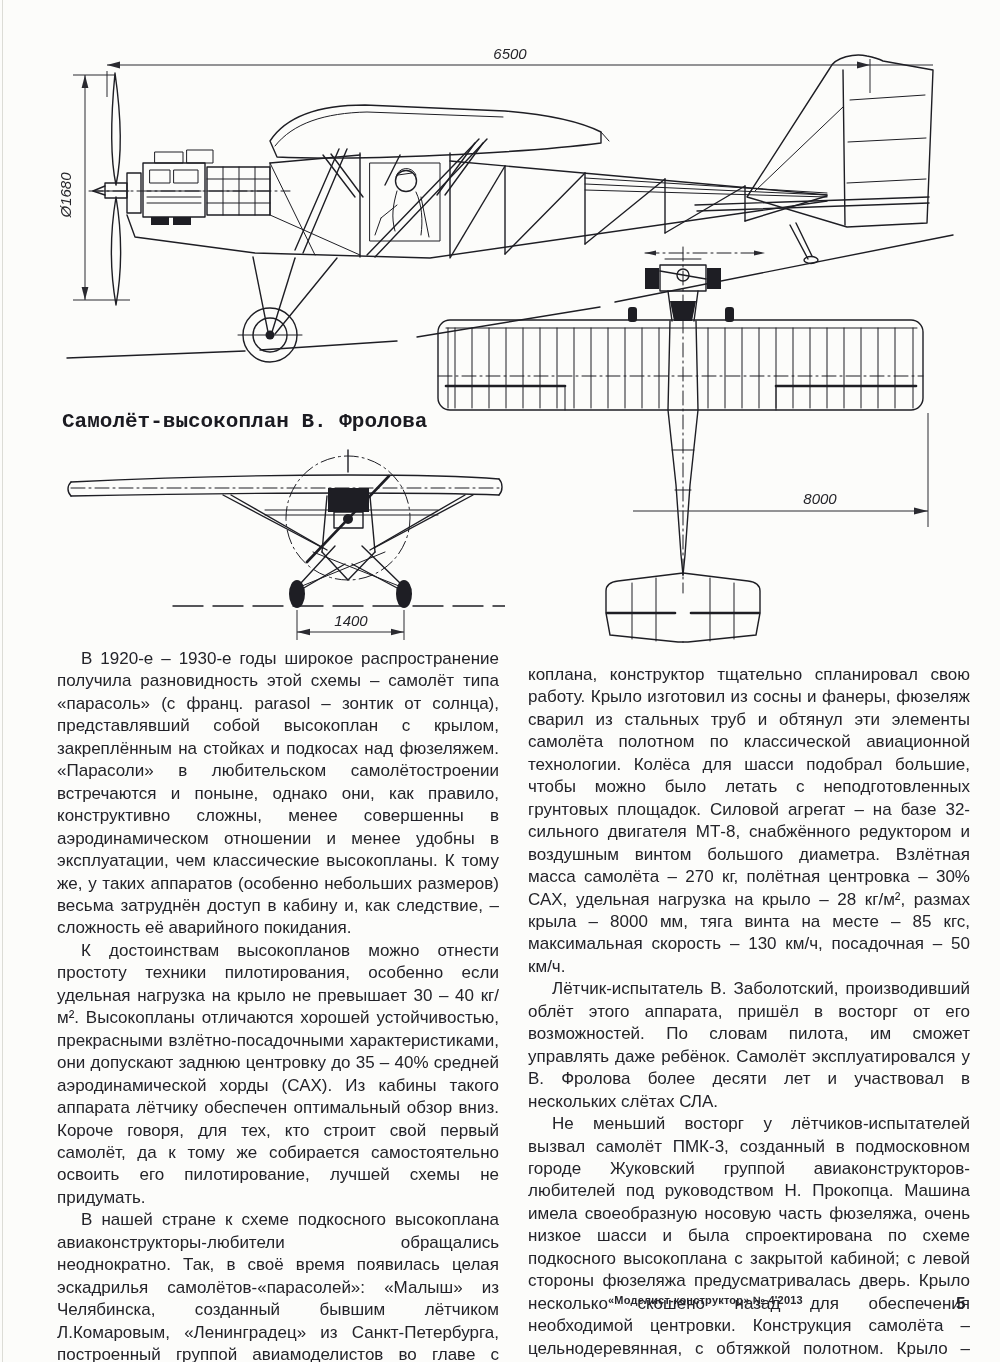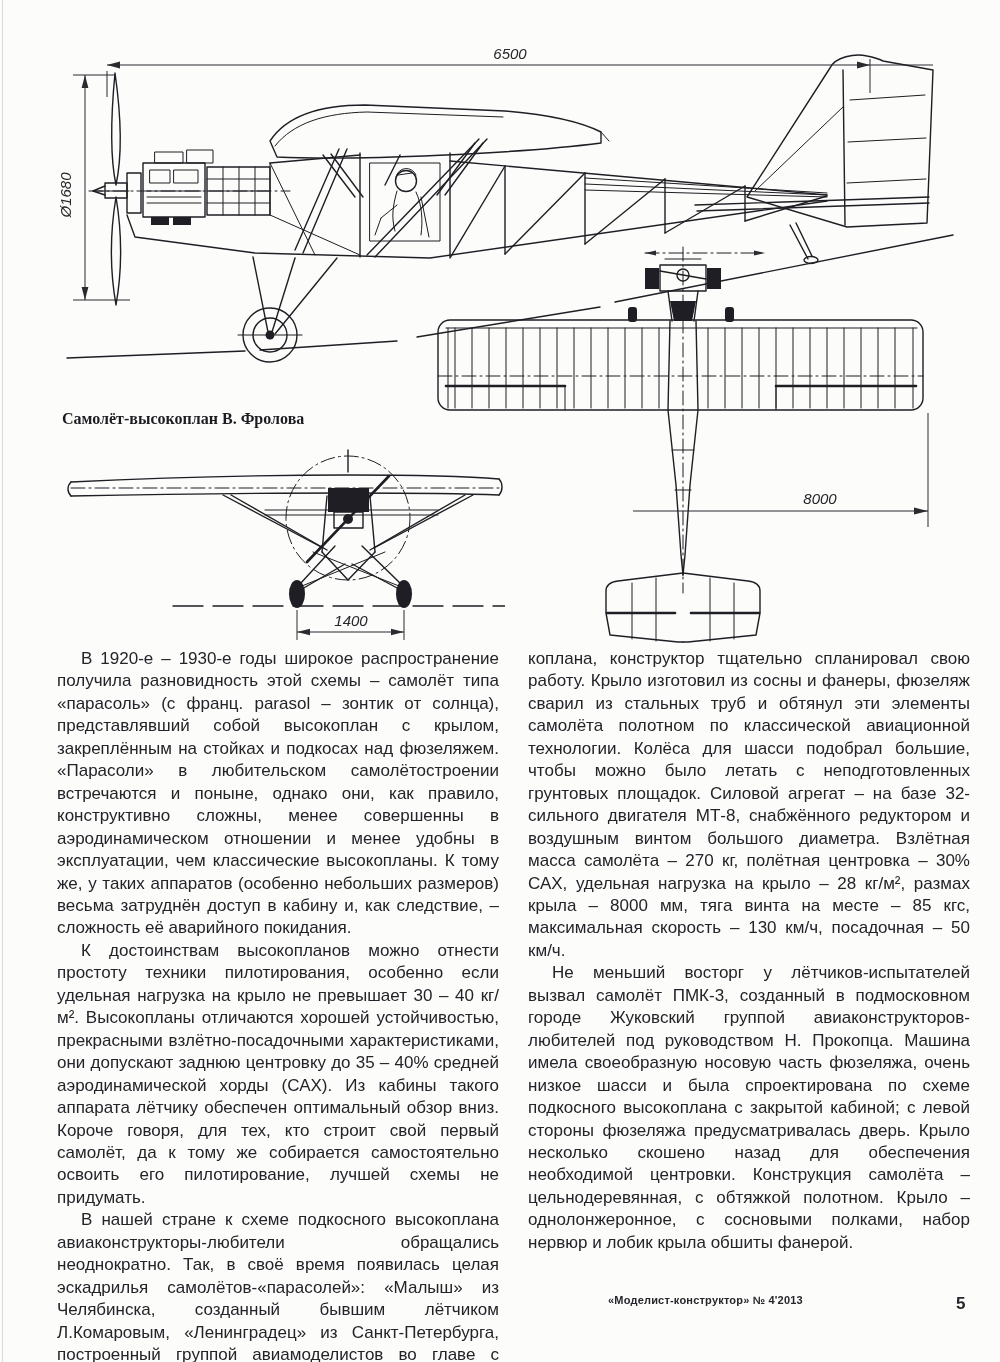--- a/index.html
+++ b/index.html
@@ -16,28 +16,28 @@
   .thin{stroke-width:1;}
   .thick{stroke-width:2.6;}
   .dim{stroke:#2a2a30;fill:none;stroke-width:1;}
   .dimfill{fill:#2a2a30;stroke:none;}
   .solid{fill:#1e1e24;stroke:none;}
   .dim-text{font-family:"Liberation Sans",sans-serif;font-style:italic;font-size:15px;fill:#26262b;}
   .dashdot{stroke-dasharray:14 4 2 4;}
   .grounddash{stroke-dasharray:30 10;}
   .caption{
     position:absolute;left:62px;top:410px;
-    font-family:Liberation Serif, serif;font-weight:bold;font-size:16px;color:#1b1b21;
+    font-family:Liberation Mono, monospace;font-weight:bold;font-size:21px;color:#1b1b21;
   }
   .col{
     position:absolute;top:648px;width:442px;
     text-align:justify;font-size:17px;line-height:22.45px;color:#232329;
   }
   .col p{margin:0;text-indent:24px;}
-  .col p.noindent{text-indent:0;}
+  .col p.noindent{text-indent:0;margin-top:16px;}
   #col-left{left:57px;}
   #col-right{left:528px;}
   .footer-journal{
     position:absolute;left:608px;top:1294px;
     font-weight:bold;font-size:11px;color:#26262c;letter-spacing:.2px;
   }
   .footer-page{
     position:absolute;left:956px;top:1294px;
     font-weight:bold;font-size:17px;color:#26262c;
   }
@@ -351,18 +351,19 @@
 
 <div class="col" id="col-left">
   <p>В 1920-е – 1930-е годы широкое распространение получила разновидность этой схемы – самолёт типа «парасоль» (с франц. parasol – зонтик от солнца), представлявший собой высокоплан с крылом, закреплённым на стойках и подкосах над фюзеляжем. «Парасоли» в любительском самолётостроении встречаются и поныне, однако они, как правило, конструктивно сложны, менее совершенны в аэродинамическом отношении и менее удобны в эксплуатации, чем классические высокопланы. К тому же, у таких аппаратов (особенно небольших размеров) весьма затруднён доступ в кабину и, как следствие, – сложность её аварийного покидания.</p>
   <p>К достоинствам высокопланов можно отнести простоту техники пилотирования, особенно если удельная нагрузка на крыло не превышает 30 – 40 кг/м². Высокопланы отличаются хорошей устойчивостью, прекрасными взлётно-посадочными характеристиками, они допускают заднюю центровку до 35 – 40% средней аэродинамической хорды (САХ). Из кабины такого аппарата лётчику обеспечен оптимальный обзор вниз. Короче говоря, для тех, кто строит свой первый самолёт, да к тому же собирается самостоятельно освоить его пилотирование, лучшей схемы не придумать.</p>
   <p>В нашей стране к схеме подкосного высокоплана авиаконструкторы-любители обращались неоднократно. Так, в своё время появилась целая эскадрилья самолётов-«парасолей»: «Малыш» из Челябинска, созданный бывшим лётчиком Л.Комаровым, «Ленинградец» из Санкт-Петербурга, построенный группой авиамоделистов во главе с В.Тацитурновым, высокоплан, спроектированный механизатором В.Фроловым из подмосковного села Донино.</p>
 
 </div>
 
 <div class="col" id="col-right">
   <p class="noindent">коплана, конструктор тщательно спланировал свою работу. Крыло изготовил из сосны и фанеры, фюзеляж сварил из стальных труб и обтянул эти элементы самолёта полотном по классической авиационной технологии. Колёса для шасси подобрал большие, чтобы можно было летать с неподготовленных грунтовых площадок. Силовой агрегат – на базе 32-сильного двигателя МТ-8, снабжённого редуктором и воздушным винтом большого диаметра. Взлётная масса самолёта – 270 кг, полётная центровка – 30% САХ, удельная нагрузка на крыло – 28 кг/м², размах крыла – 8000 мм, тяга винта на месте – 85 кгс, максимальная скорость – 130 км/ч, посадочная – 50 км/ч.</p>
+  <p>Лётчик-испытатель В. Заболотский, производивший облёт этого аппарата, пришёл в восторг от его возможностей. По словам пилота, им сможет управлять даже ребёнок. Самолёт эксплуатировался у В. Фролова более десяти лет и участвовал в нескольких слётах СЛА.</p>
   <p>Не меньший восторг у лётчиков-испытателей вызвал самолёт ПМК-3, созданный в подмосковном городе Жуковский группой авиаконструкторов-любителей под руководством Н. Прокопца. Машина имела своеобразную носовую часть фюзеляжа, очень низкое шасси и была спроектирована по схеме подкосного высокоплана с закрытой кабиной; с левой стороны фюзеляжа предусматривалась дверь. Крыло несколько скошено назад для обеспечения необходимой центровки. Конструкция самолёта – цельнодеревянная, с обтяжкой полотном. Крыло – однолонжеронное, с сосновыми полками, набор нервюр и лобик крыла обшиты фанерой.</p>
 
 </div>
 
 <div class="footer-journal">«Моделист-конструктор» № 4'2013</div>
 <div class="footer-page">5</div>
 
 </body></html>

